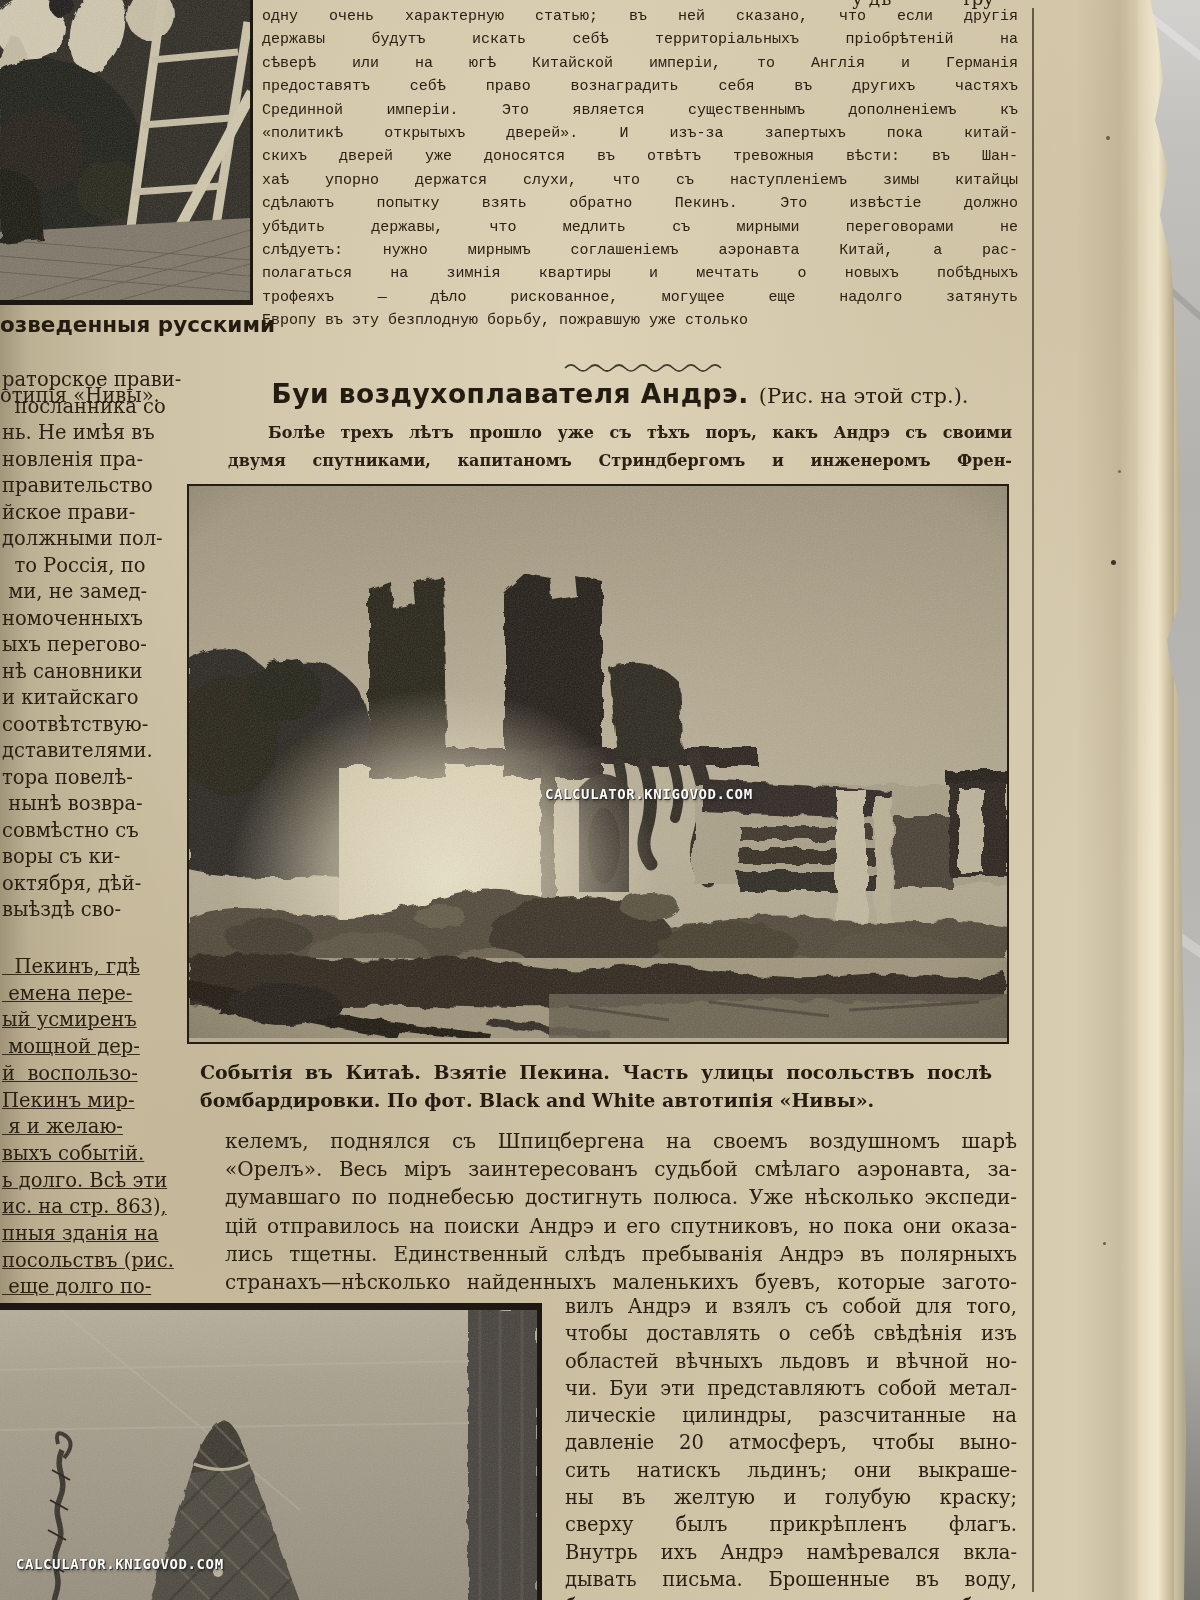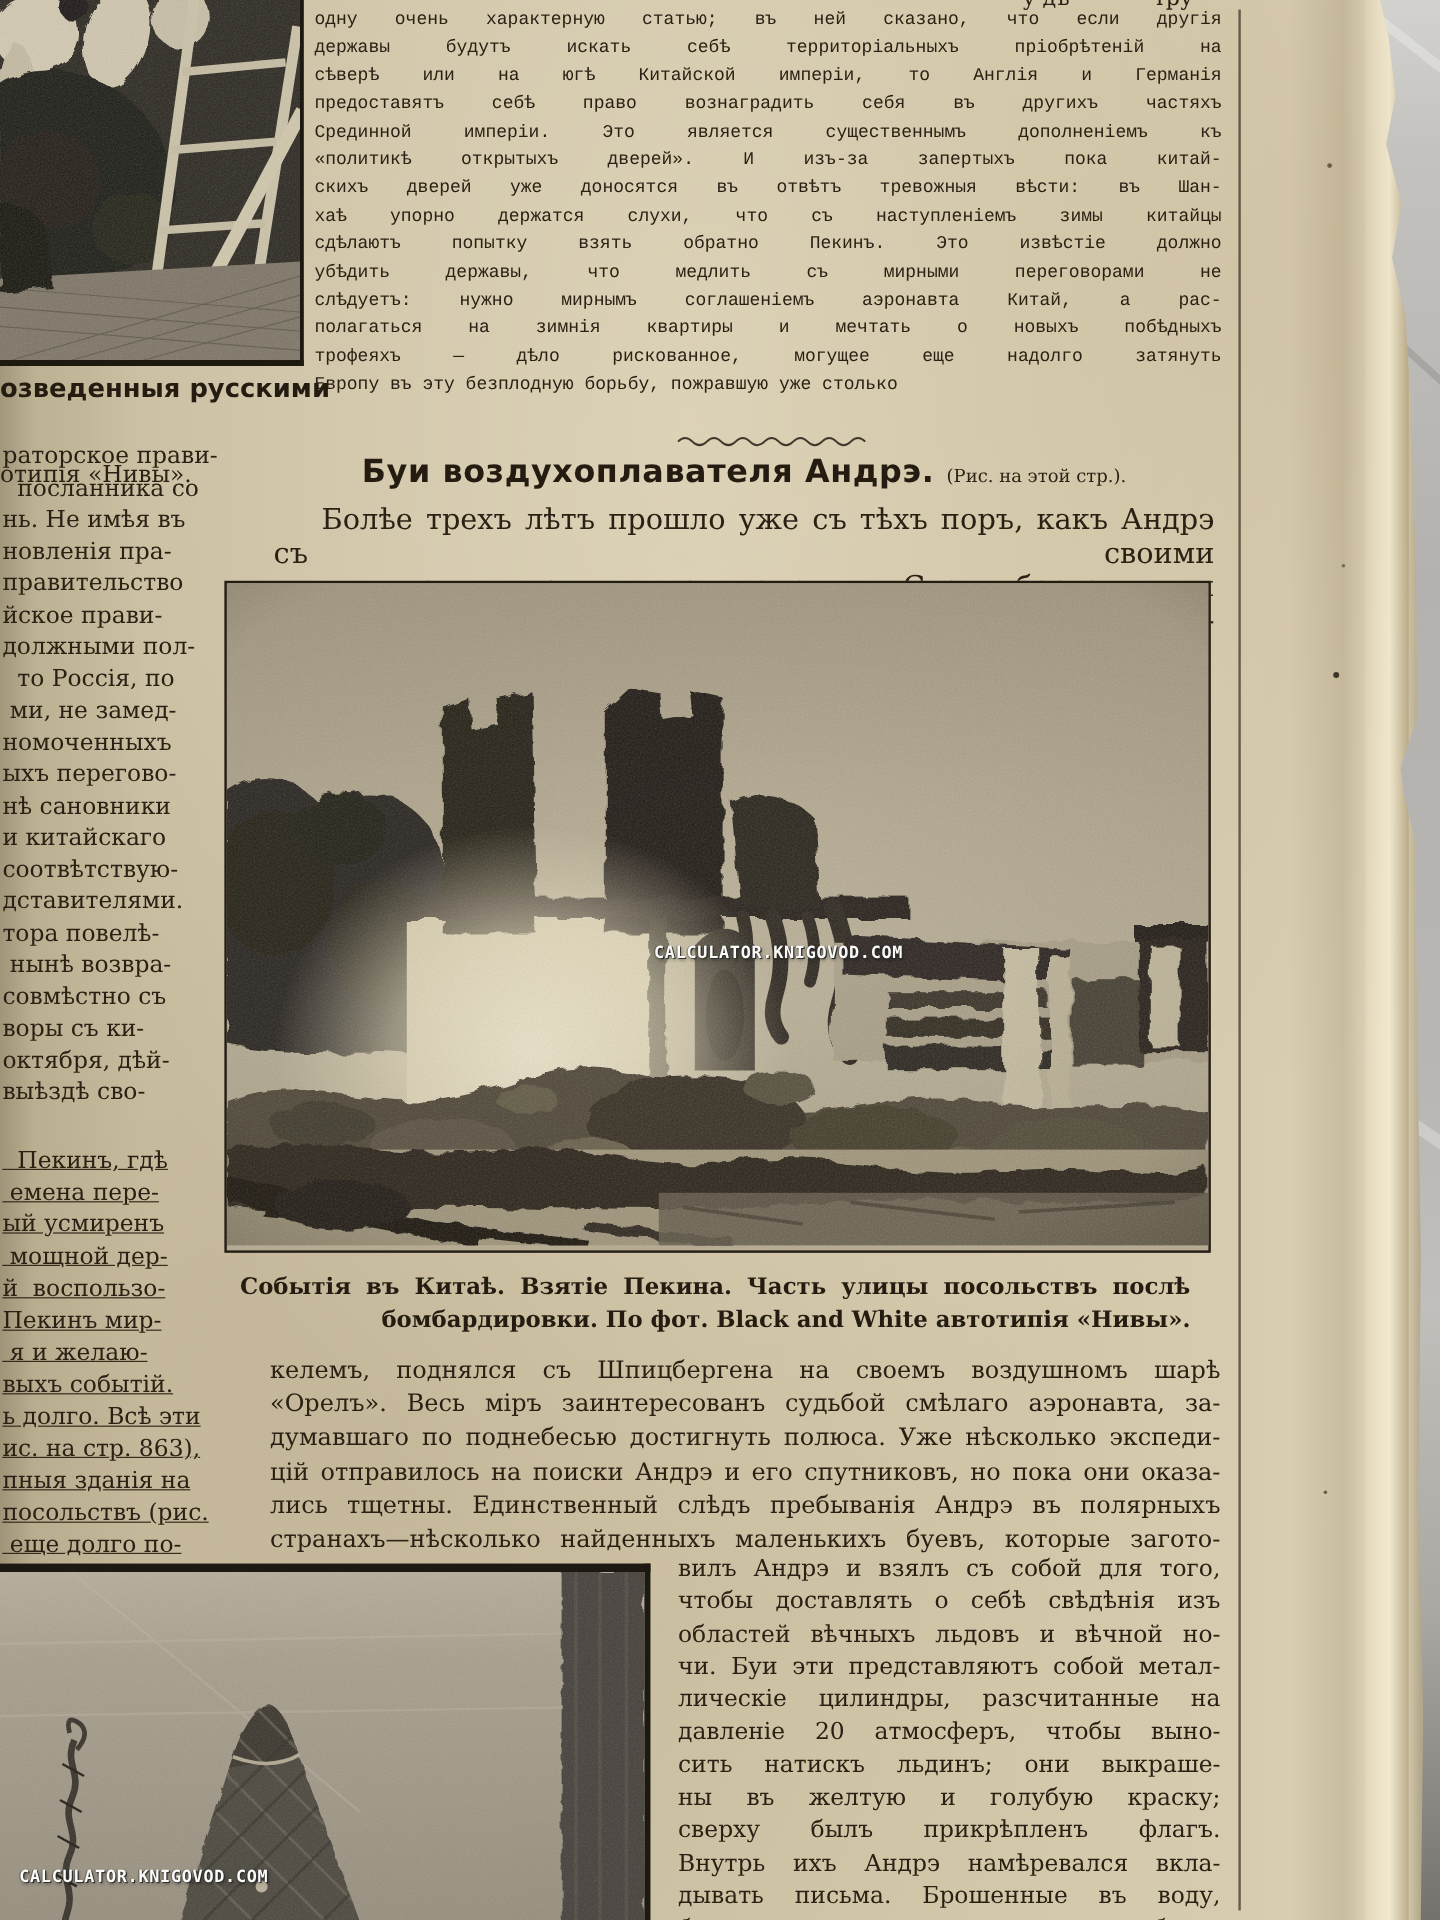--- a/index.html
+++ b/index.html
@@ -23,31 +23,31 @@
   .speck{position:absolute;border-radius:50%;}
   
   .lines > div{color:#2a2114;}
   .just{text-align:justify;text-align-last:justify;}
   .top-article{position:absolute;left:262px;top:5px;width:756px;font-size:15px;line-height:23.4px;font-family:Liberation Mono, monospace;}
   .top-article div:last-child{text-align-last:left;}
   .frag{position:absolute;top:-12px;font-size:18.5px;color:#2a2114;}
   .squiggle{position:absolute;left:563px;top:361px;}
   .heading-line{position:absolute;left:228px;top:378px;width:784px;text-align:center;white-space:nowrap;}
   .heading-title{font:700 26.5px "DejaVu Sans",sans-serif;letter-spacing:.5px;color:#241c10;}
-  .heading-note{font-size:15px;margin-left:10px;text-align:center;}
-  .intro{position:absolute;left:228px;top:419px;width:784px;font-size:24px;line-height:28px;}
+  .heading-note{font-size:21px;margin-left:10px;text-align:center;}
+  .intro{position:absolute;left:228px;top:419px;width:784px;font-size:16px;line-height:28px;font-weight:bold;}
   .intro div:first-child{text-indent:40px;}
   .body-par{position:absolute;left:225px;top:1127px;width:792px;font-size:20px;line-height:28.2px;}
   .right-col{position:absolute;left:565px;top:1293px;width:452px;font-size:19.5px;line-height:27.3px;}
   .left-col{position:absolute;left:2px;width:190px;font-size:19.5px;line-height:26.5px;white-space:pre;color:rgba(42,33,20,.92);}
   .lc1{top:367px;} .lc2{top:954px;line-height:26.7px;text-decoration:underline;}
   .lc-cap-bold{position:absolute;left:0;top:312px;width:250px;font:700 21.5px "DejaVu Sans",sans-serif;color:#241c10;white-space:nowrap;}
   .lc-cap-small{position:absolute;left:0;top:345px;width:250px;font-size:19.5px;white-space:nowrap;margin-top:39px;}
   .photo-cap1{position:absolute;left:200px;top:1061px;width:792px;font:700 19px "DejaVu Serif",serif;text-align:justify;text-align-last:justify;color:#241c10;}
-  .photo-cap2{position:absolute;left:200px;top:1089px;width:792px;font:700 19px "DejaVu Serif",serif;text-align:right;color:#241c10;}
+  .photo-cap2{position:absolute;left:200px;top:1089px;width:792px;font:700 19px "DejaVu Serif",serif;text-align:left;color:#241c10;}
   
   .photo{position:absolute;overflow:hidden;}
   .photo-tl{left:0;top:0;width:250px;height:300px;border-right:3px solid #1d1810;border-bottom:5px solid #1d1810;background:#2b2720;}
   .photo-main{left:187px;top:484px;width:818px;height:556px;border:2px solid #231d14;background:#b5ab93;}
   .photo-bl{left:0;top:1303px;width:537px;height:297px;border-top:7px solid #1d1912;border-right:5px solid #1d1912;background:#a29a89;}
   
   .wm{position:absolute;font:700 14px "DejaVu Sans Mono",monospace;letter-spacing:.6px;color:#fafaf8;
       text-shadow:1px 1px 0 rgba(45,45,45,.95),-1px 0 0 rgba(45,45,45,.35),1px 2px 3px rgba(0,0,0,.45);z-index:9;}
   .wm-center{left:545px;top:786px;}
   .wm-bl{left:16px;top:1556px;}

